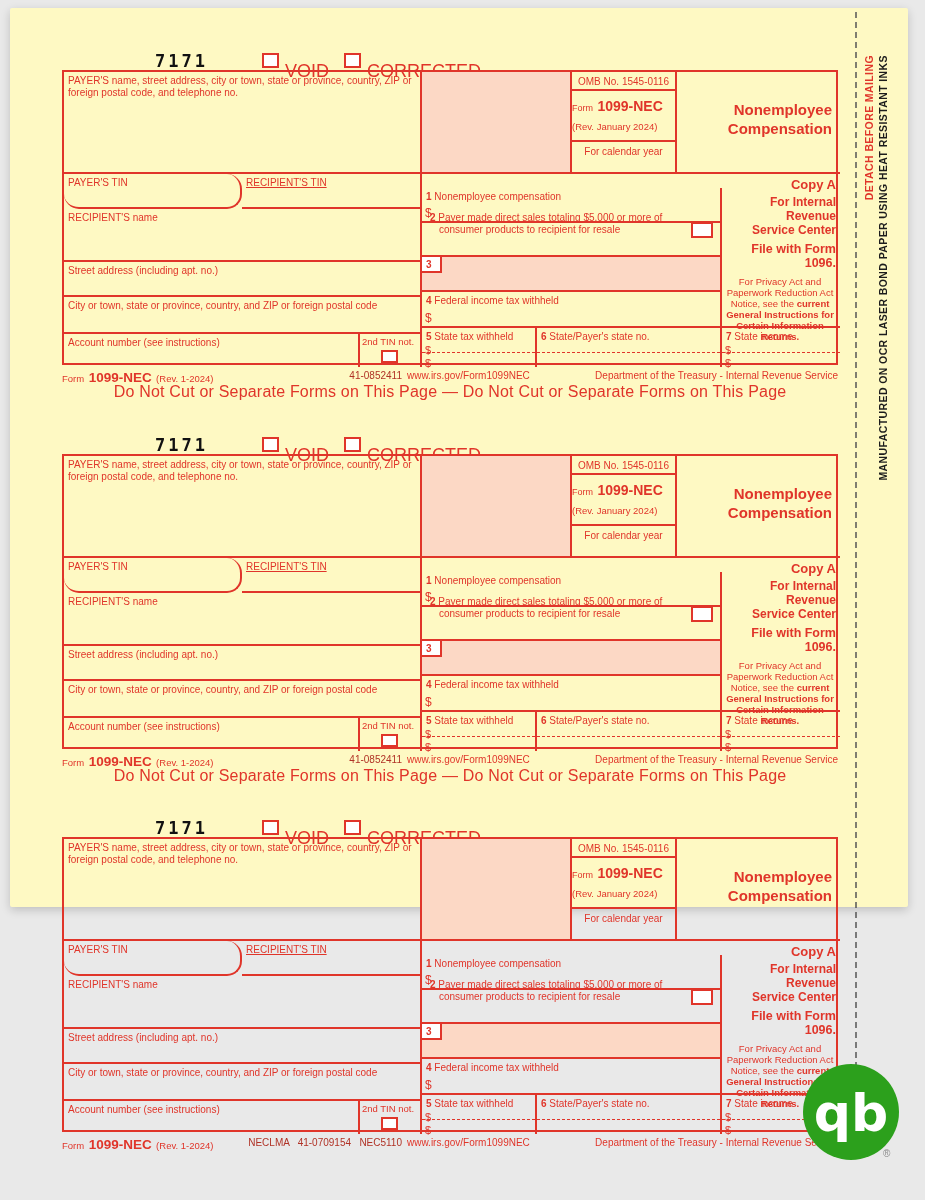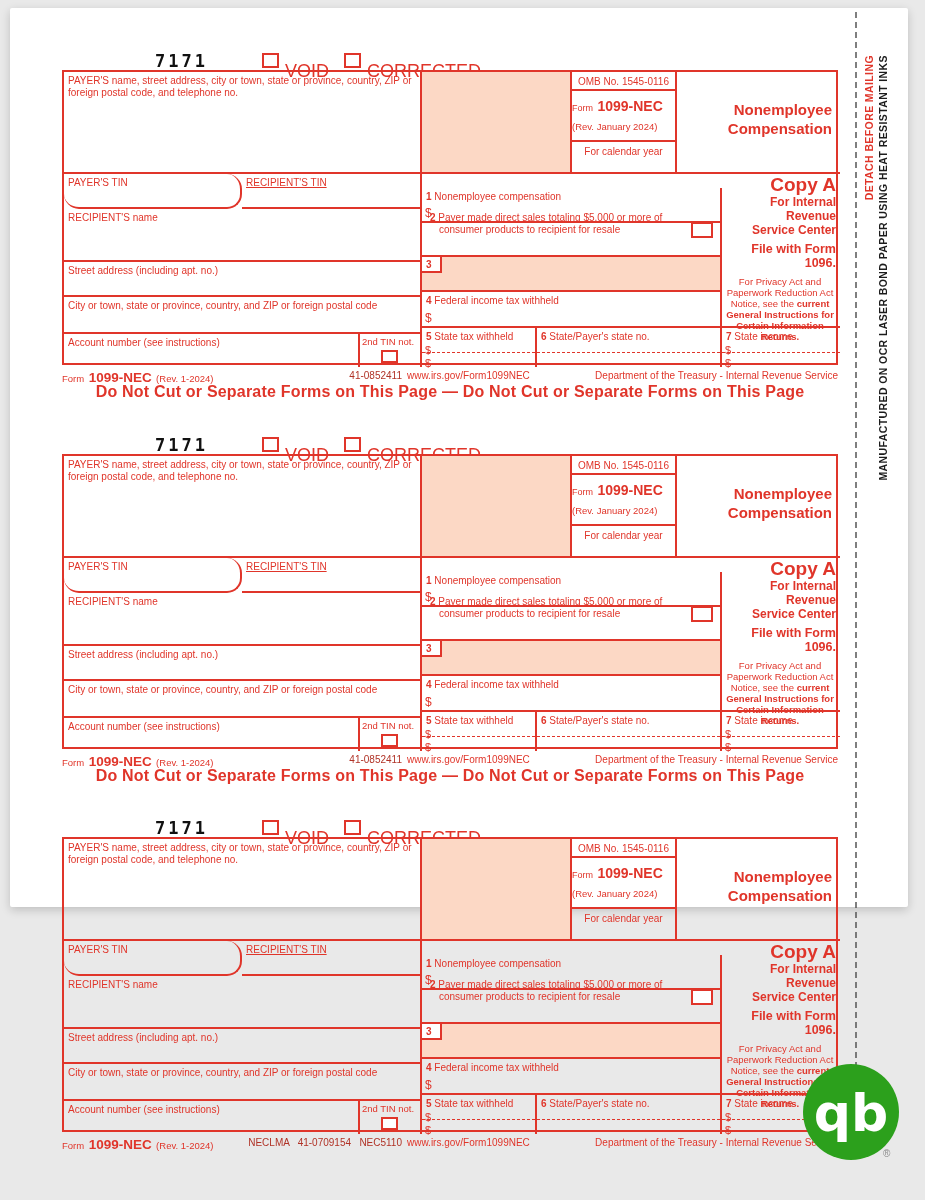--- a/index.html
+++ b/index.html
@@ -1,21 +1,21 @@
 <!DOCTYPE html>
 <html style="--red: #e0352a; --shade: #fcd8c5; --plate: #b03226; --qb_green: #2ca01c; --bg: #e9e9e9;"><head>
 <meta charset="utf-8">
 <style>
   * { margin:0; padding:0; box-sizing:border-box; }
   html,body { width:925px; height:1200px; overflow:hidden; font-family:"Liberation Sans", sans-serif; }
   body { background:var(--bg,#e9e9e9); position:relative; }
 
   #paper {
     position:absolute; left:10px; top:8px; width:898px; height:899px;
-    background:#ffffff; box-shadow:0 3px 10px rgba(0,0,0,.18); border-radius:2px;
+    background:#fef9c3; box-shadow:0 3px 10px rgba(0,0,0,.18); border-radius:2px;
   }
 
   
   .perforation {
     position:absolute; left:845px; top:4px; height:1146px; width:0;
     border-left:2px dashed #555; opacity:.75;
   }
 
   
   .vtext {
@@ -89,38 +89,38 @@
            border-right:2px solid var(--red,#e0352a); border-bottom:2px solid var(--red,#e0352a);
            font-weight:bold; font-size:10px; padding:2px 0 0 4px; color:var(--red,#e0352a); }
 
   .srow-l { height:12px; }
   .srow-a { height:13px; border-bottom:1.5px dashed var(--red,#e0352a); padding-left:3px; }
   .srow-b { height:10px; padding-left:3px; }
   .srow-a .dollar, .srow-b .dollar { font-size:11px; line-height:11px; display:inline-block; }
 
   
   .copya-inner { text-align:right; padding:1px 4px 0 2px; }
-  .copya-title { font-size:19px; font-weight:bold; line-height:20px; }
+  .copya-title { font-size:13px; font-weight:bold; line-height:20px; }
   .copya-l1, .copya-l2 { font-size:12px; font-weight:bold; line-height:14px; }
   .copya-file { font-size:12.5px; font-weight:bold; margin-top:5px; }
   .copya-notice { font-size:9.5px; line-height:11px; margin-top:6px; text-align:center; }
 
   
   .footer { position:absolute; left:0; top:315px; width:776px; height:14px; color:var(--red,#e0352a); }
   .f-left { position:absolute; left:0; top:0; white-space:nowrap; }
   .f-left .fw { font-size:9.5px; }
   .f-left .fn { font-size:13.5px; font-weight:bold; }
   .f-left .rev { font-size:9.5px; }
   .f-plate { position:absolute; left:160px; top:2px; width:180px; text-align:right;
              font-size:10px; white-space:pre; color:var(--plate,#b03226); }
   .f-url  { position:absolute; left:345px; top:2px; font-size:10px; }
   .f-dept { position:absolute; right:0; top:2px; font-size:10px; }
 
   .separator { position:absolute; left:0; top:330px; width:776px; text-align:center;
-               font-size:16px; font-weight:bold; letter-spacing:.2px; color:var(--red,#e0352a); white-space:nowrap; }
+               font-size:16px; font-weight:normal; letter-spacing:.2px; color:var(--red,#e0352a); white-space:nowrap; }
 
   
   .qb-logo { position:absolute; left:791px; top:1054px; width:100px; height:100px; z-index:5; }
   .qb-reg { position:absolute; left:873px; top:1140px; font-size:10px; color:#8a8a8a; z-index:6; }
 </style>
 </head>
 <body>
 
 <div id="paper">
 

